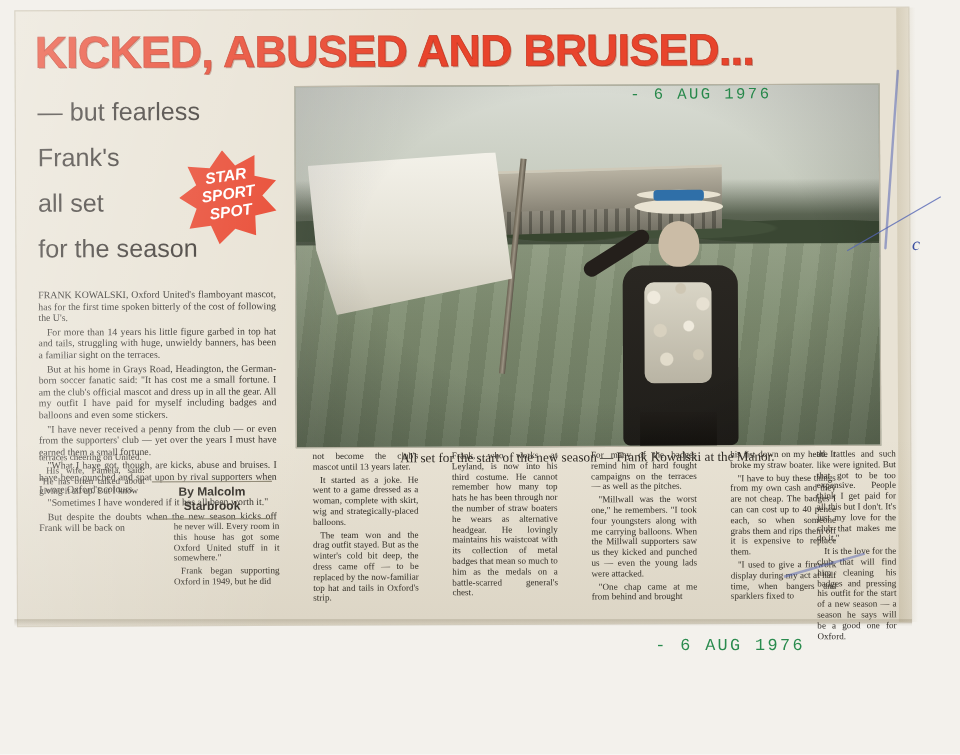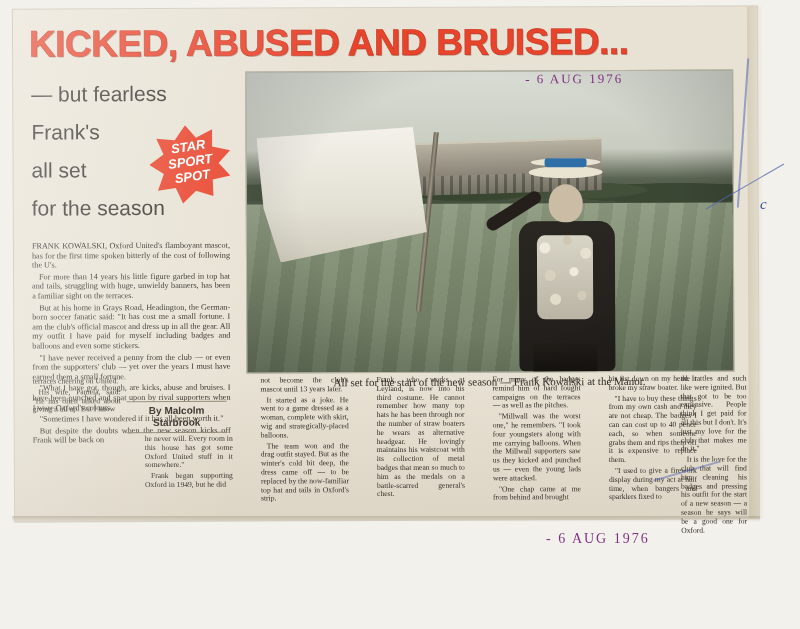--- a/index.html
+++ b/index.html
@@ -213,24 +213,24 @@
     background: linear-gradient(180deg, #211e1a, #15130f);
   }
   #photo-vignette {
     position: absolute; inset: 0;
     background: radial-gradient(ellipse at 50% 45%, rgba(0,0,0,0) 55%, rgba(0,0,0,0.22) 100%);
   }
 
   
   .datestamp {
     position: absolute;
-    font-family: Liberation Serif, serif;
+    font-family: Liberation Mono, monospace;
     font-size: 13px;
     letter-spacing: 2px;
-    color: #701a75;
+    color: #15803d;
     opacity: 0.9;
     text-align: center;
   }
   #datestamp-top { left: 512px; top: 64px; }
   #datestamp-bottom { left: 546px; top: 531px; font-size: 14px; }
 
   
   #photo-caption {
     position: absolute;
     left: 232px;

